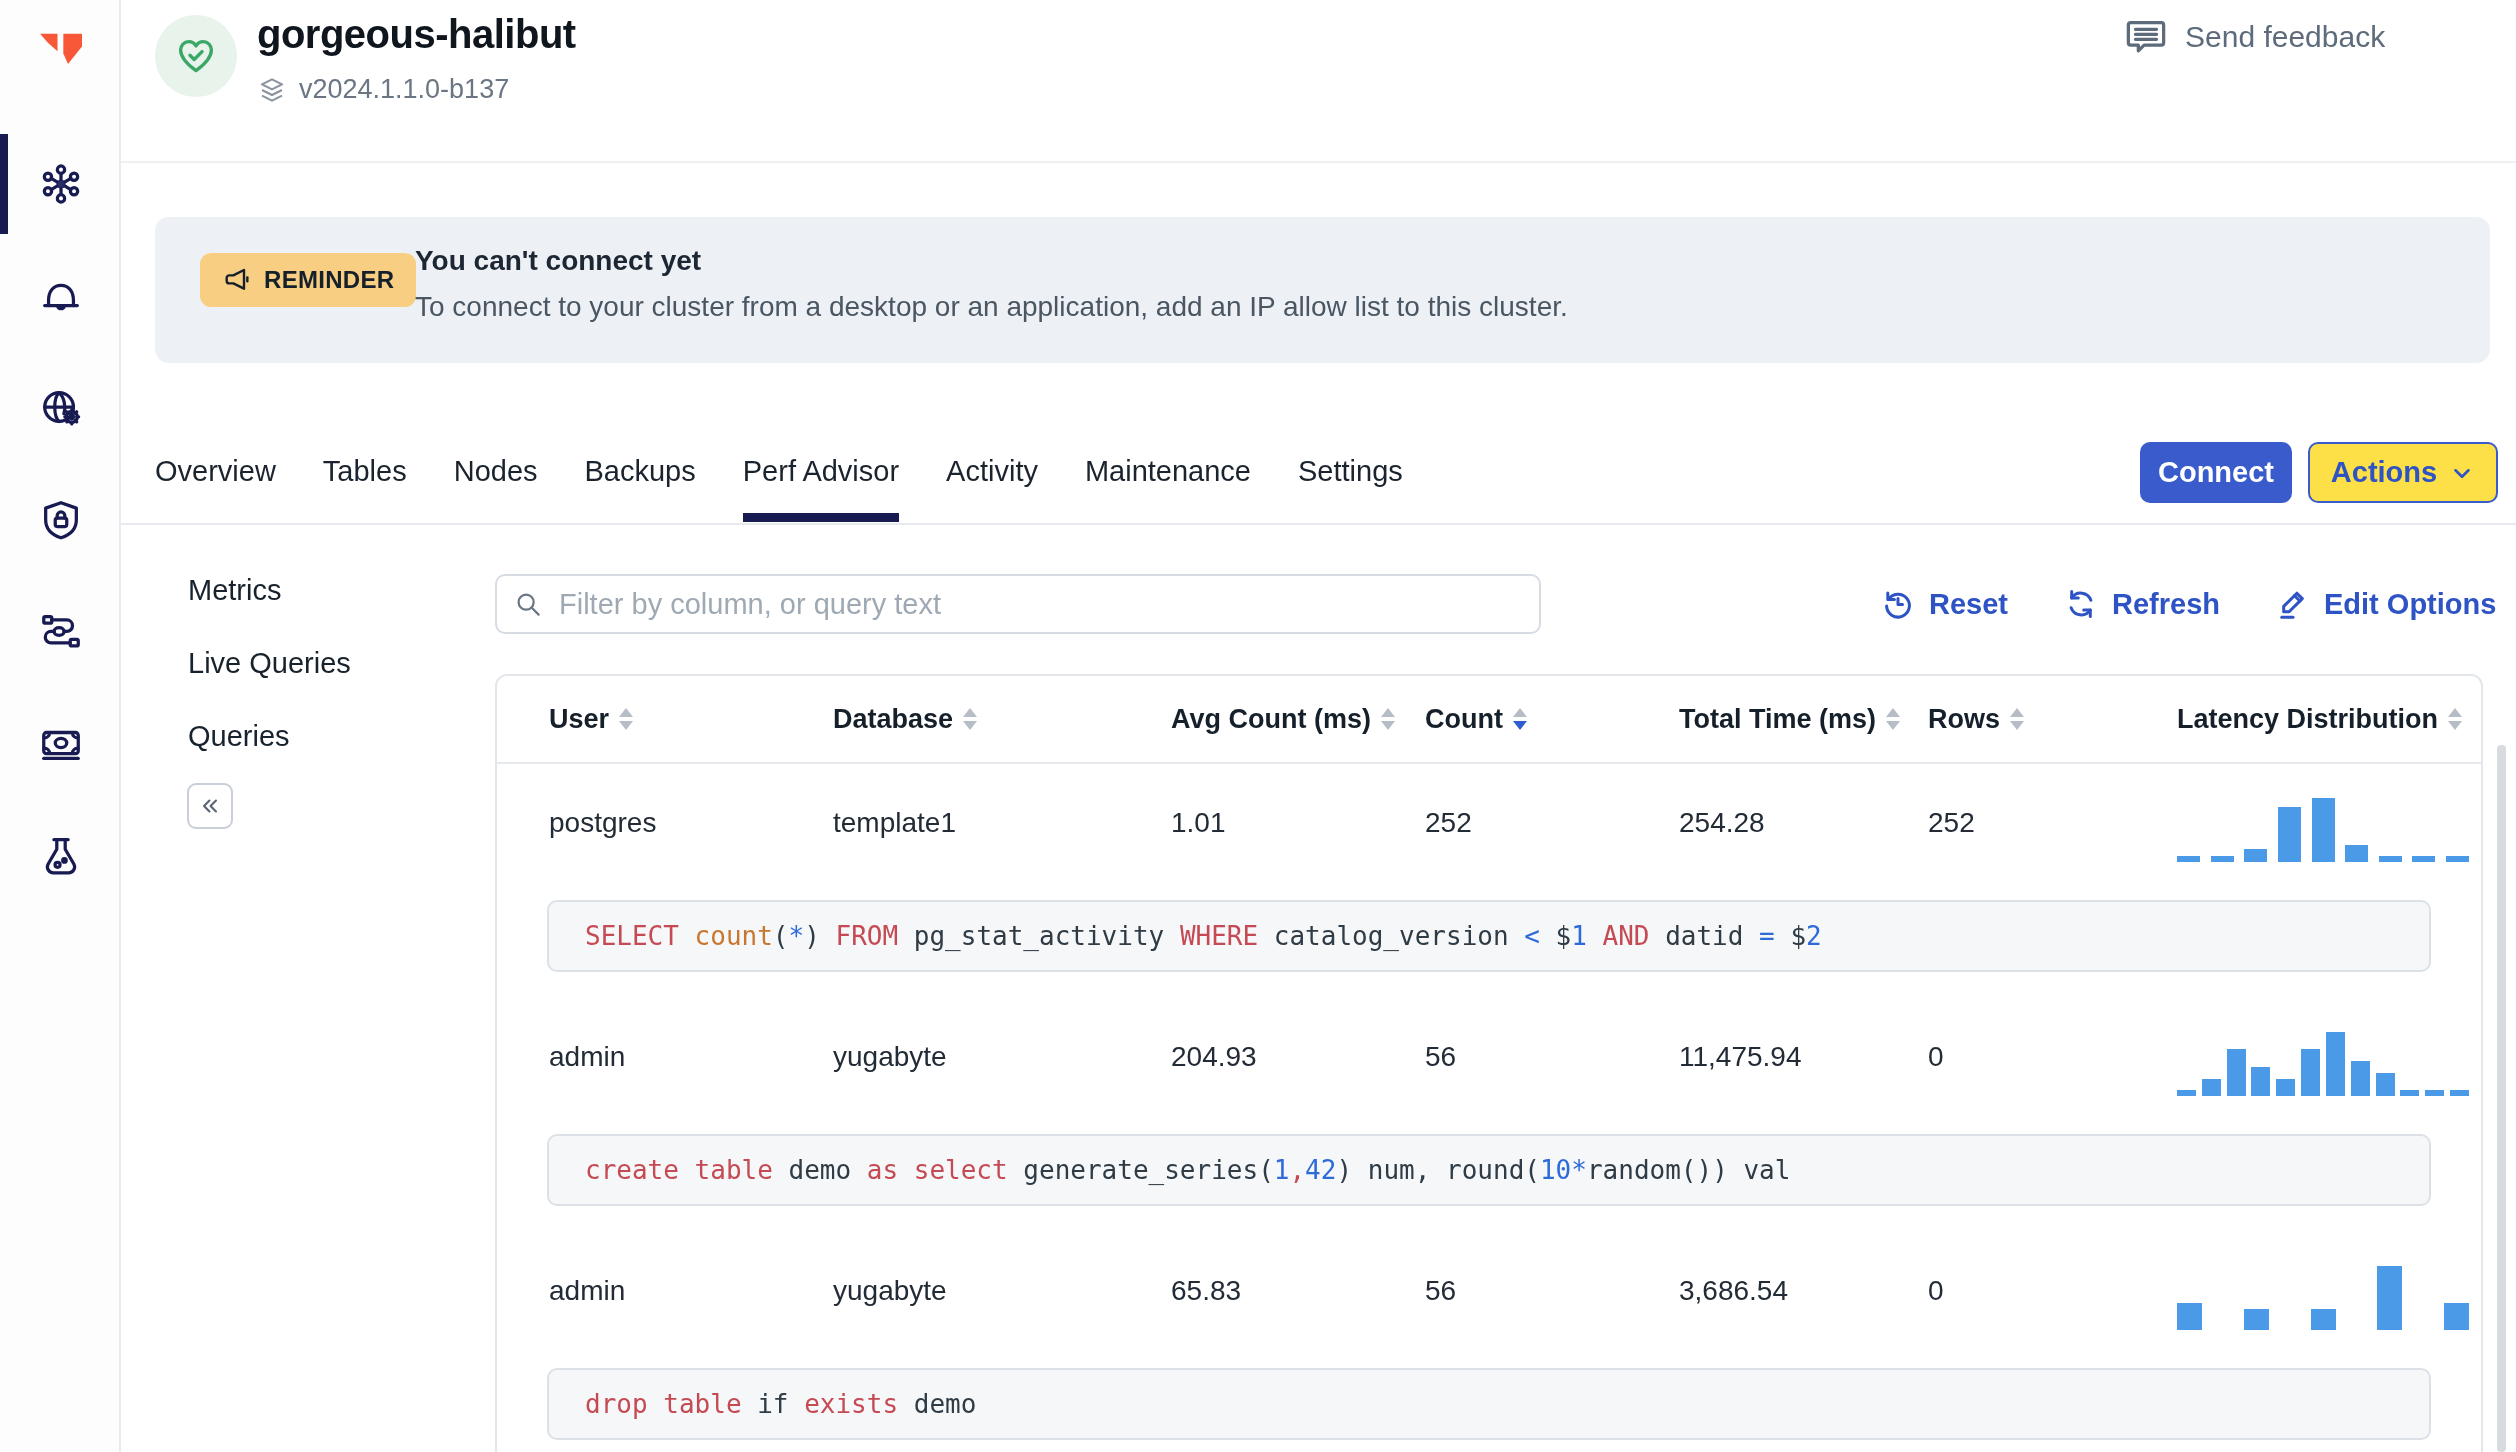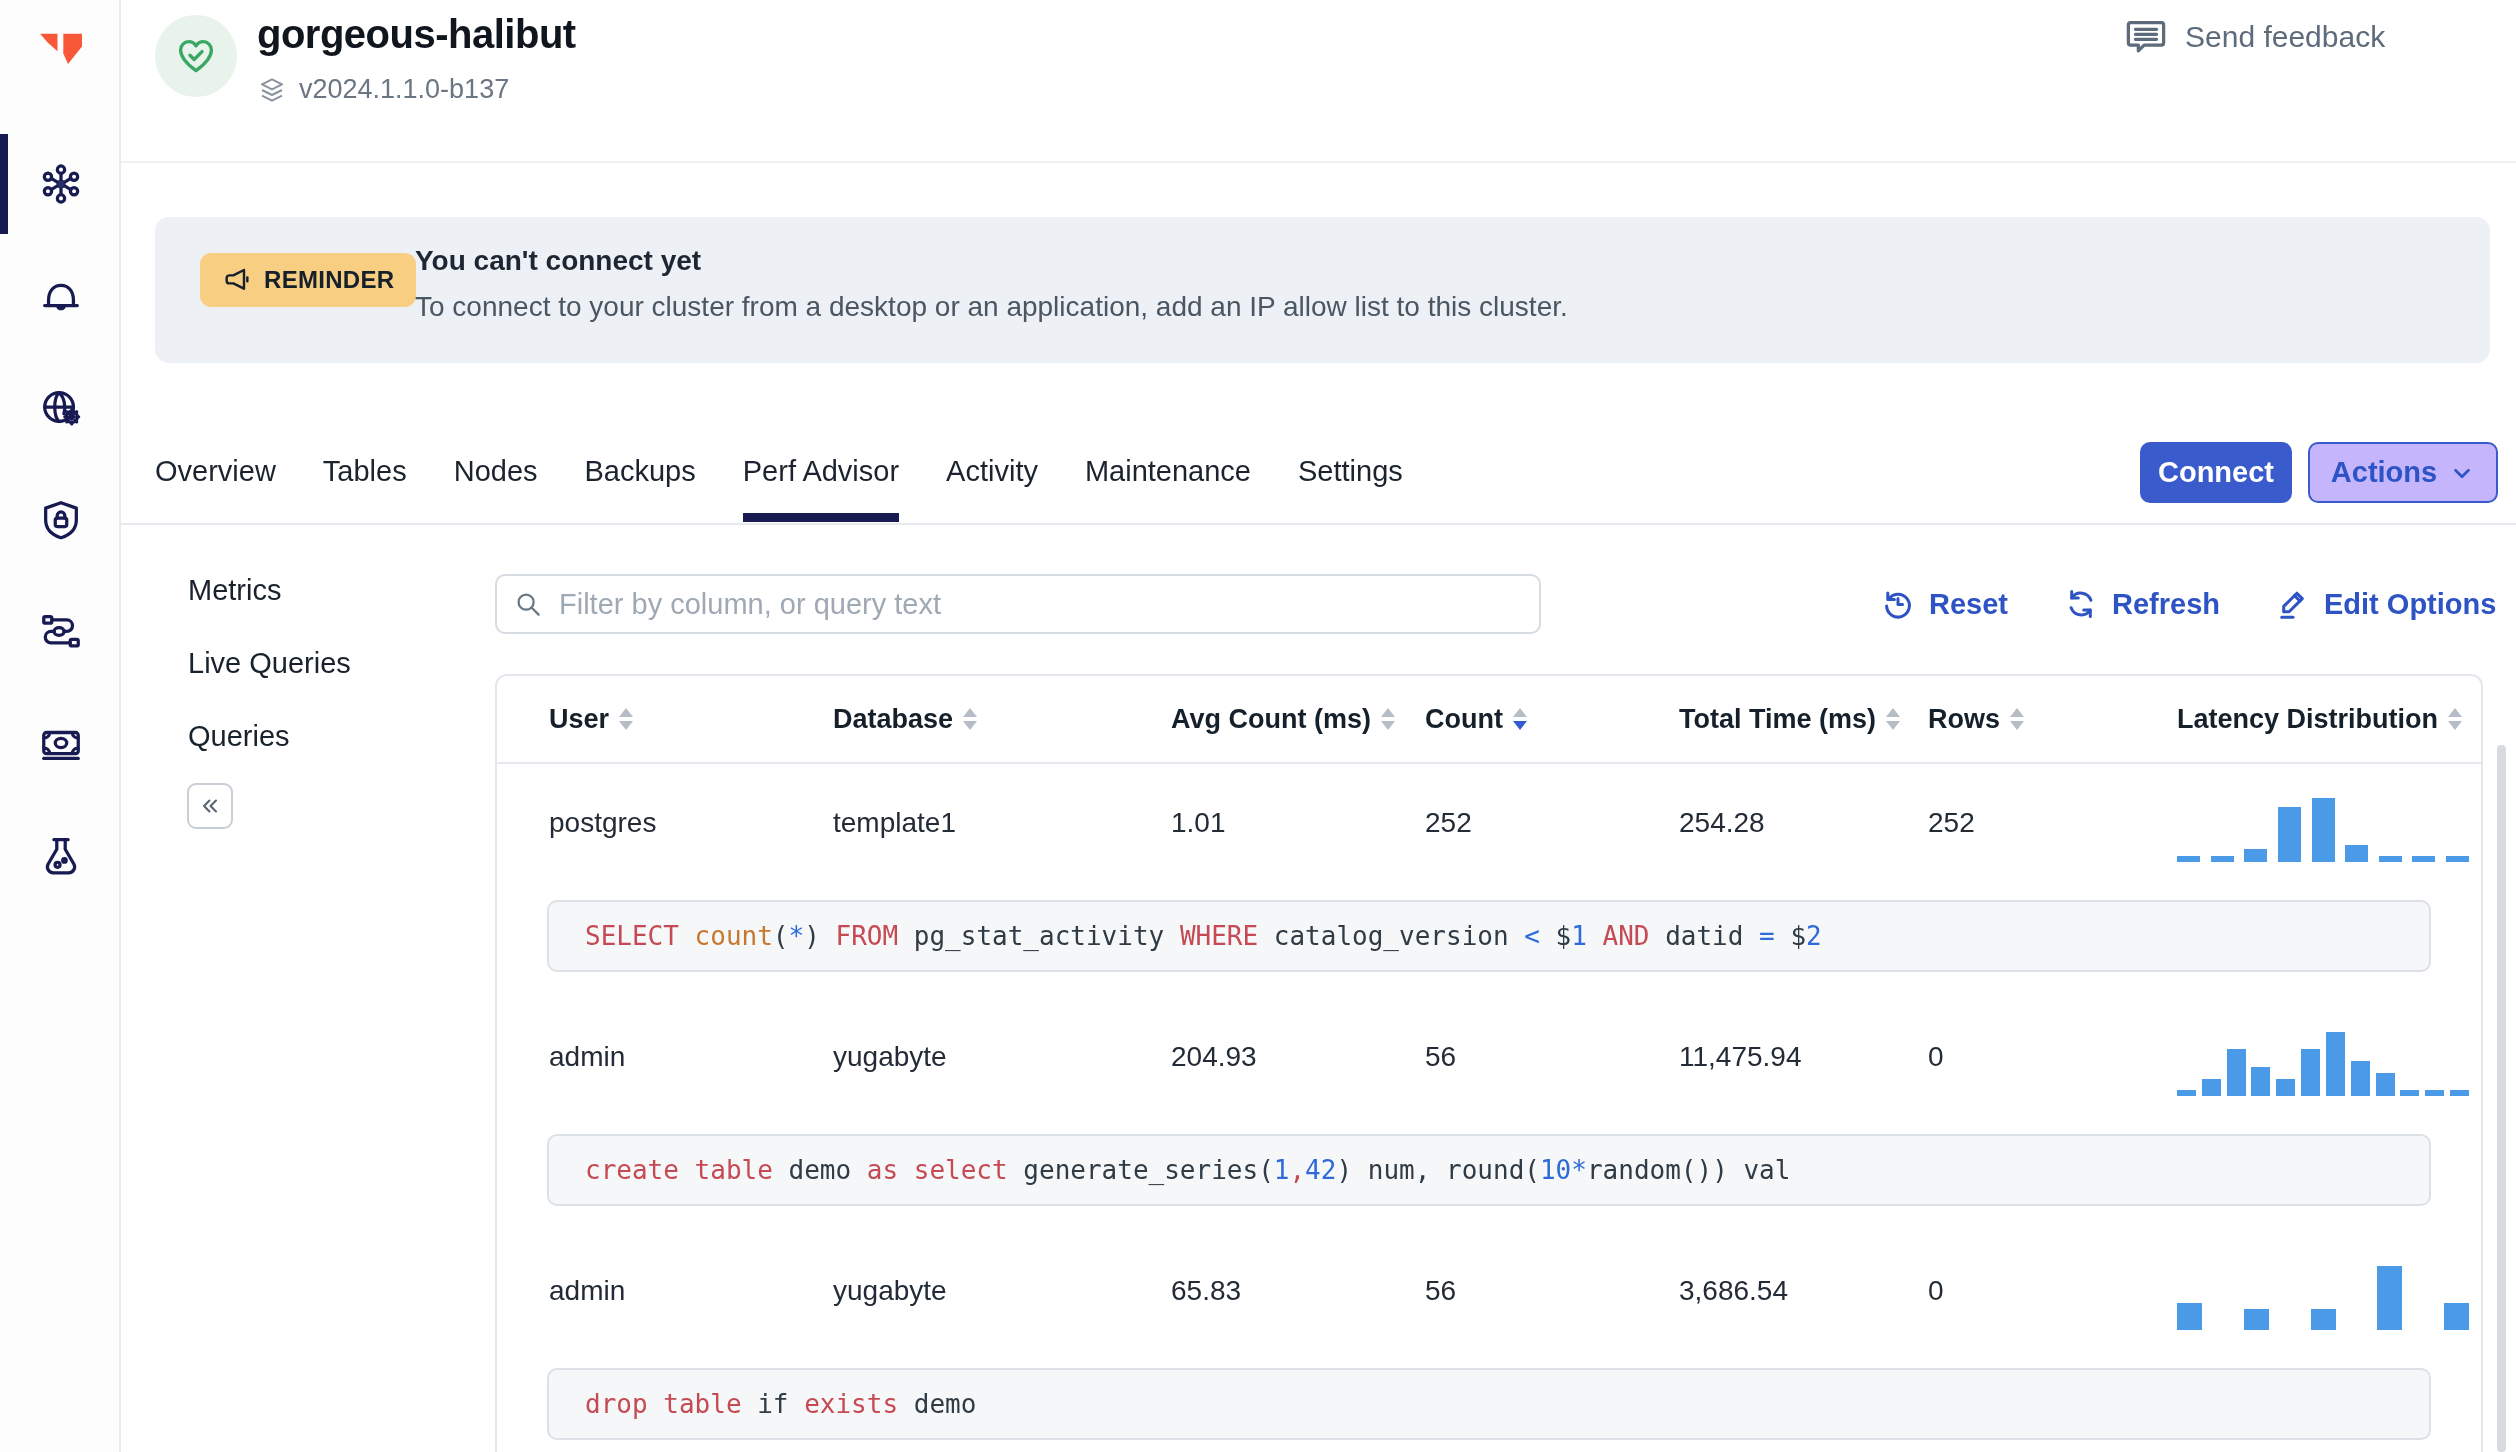--- a/index.html
+++ b/index.html
@@ -38,21 +38,21 @@
 
   
   .tabs-divider { position:absolute; left:121px; right:0; top:523px; height:2px; background:#e6e9ed; }
   .tabs { position:absolute; left:155px; top:455px; display:flex; }
   .tab { position:relative; margin-right:47px; font-size:29px; color:#1a232e; padding-bottom:34px; cursor:pointer; }
   .tab.active::after { content:""; position:absolute; left:0; right:0; bottom:0; height:9px; background:var(--navy,#16164f); }
   .connect-btn { position:absolute; left:2140px; top:442px; width:152px; height:61px; border-radius:10px;
     background:var(--accent,#3a5bcb); color:#fff; font-size:29px; font-weight:700;
     display:flex; align-items:center; justify-content:center; cursor:pointer; }
   .actions-btn { position:absolute; left:2308px; top:442px; width:190px; height:61px; border-radius:10px;
-    background:#c4b5fd; border:2.5px solid var(--accent,#3a5bcb); color:var(--link,#2d53c4);
+    background:#fde047; border:2.5px solid var(--accent,#3a5bcb); color:var(--link,#2d53c4);
     font-size:29px; font-weight:700; display:flex; align-items:center; justify-content:center; gap:12px; cursor:pointer; }
 
   
   .subnav { position:absolute; left:155px; top:558px; width:307px; }
   .subnav-item { height:64px; margin-bottom:9px; display:flex; align-items:center; padding-left:33px;
     font-size:29px; color:#18222d; border-radius:32px; cursor:pointer; }
   .subnav-item.active { background:#d8dce2; }
   .collapse-btn { margin:15px 0 0 32px; width:46px; height:46px; border-radius:9px; border:2px solid #c9cfd7;
     display:flex; align-items:center; justify-content:center; cursor:pointer; background:#fff; }
 

